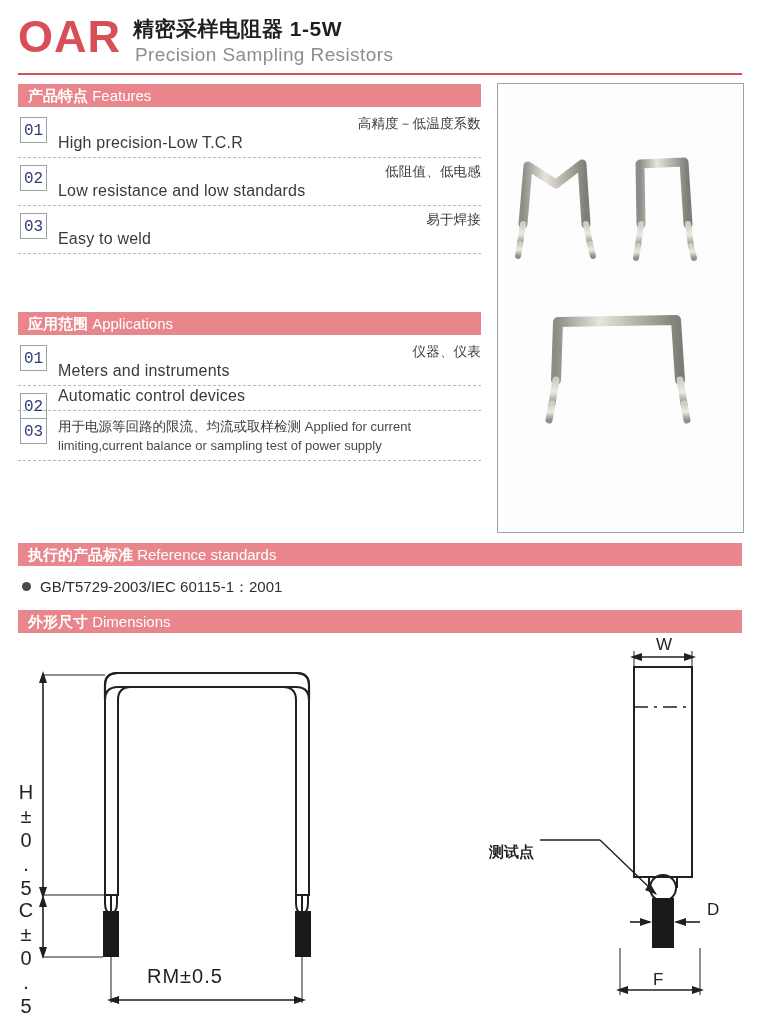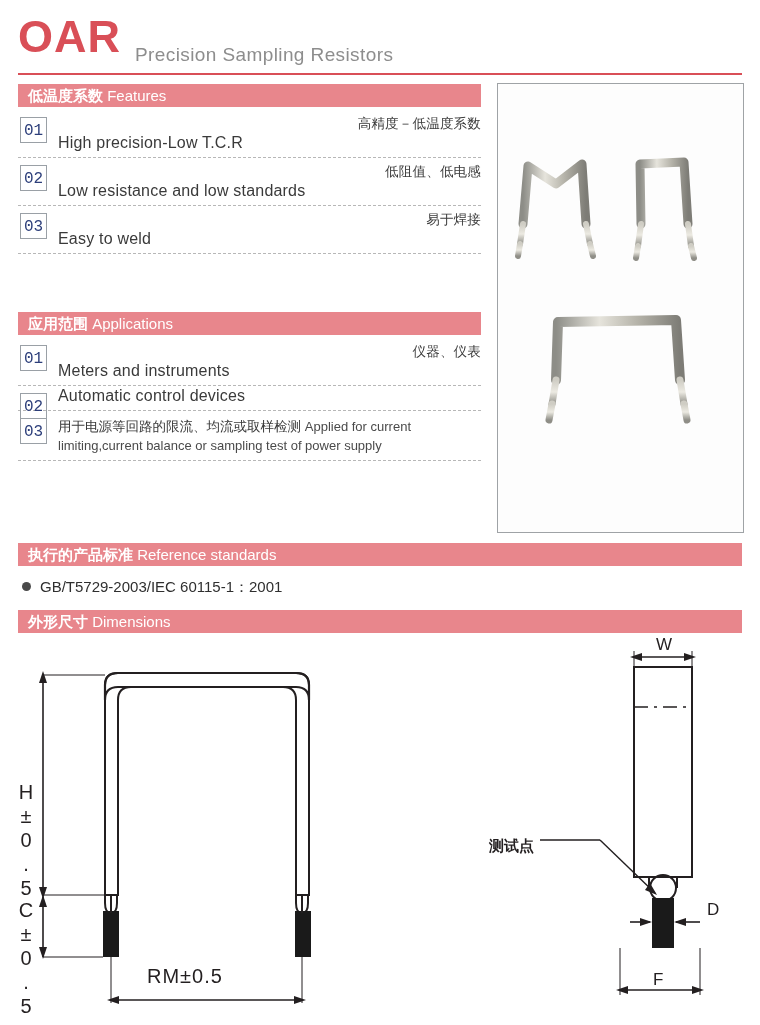--- a/index.html
+++ b/index.html
@@ -181,26 +181,27 @@
     font-size: 15px;
     color: #231f20;
     font-weight: bold;
   }
 </style>
 </head>
 <body>
 
 <div class="header">
   <div class="logo">OAR</div>
+  <div class="title-cn">精密采样电阻器 1-5W</div>
   <div class="title-en">Precision Sampling Resistors</div>
   <div class="header-rule"></div>
 </div>
 
 <div class="bar" style="left:18px; top:84px; width:463px;">
-  <span>低温度系数</span>
+  <span>产品特点</span>
   <span class="en">Features</span>
 </div>
 
 <div class="numlist" style="left:18px; top:110px; width:463px;">
   <div class="nl-item">
     <div class="nl-num">01</div>
     <div class="nl-cn">高精度－低温度系数</div>
     <div class="nl-en">High precision-Low T.C.R</div>
   </div>
   <div class="nl-item">
@@ -356,14 +357,14 @@
     <polygon points="657,250 645,245 650,238" fill="#231f20"></polygon>
     <line x1="540" y1="195" x2="600" y2="195" stroke="#231f20" stroke-width="1.4"></line>
   </svg>
 
   <div class="vlabel" style="left:14px; top:136px;">H±0.5</div>
   <div class="vlabel" style="left:14px; top:254px;">C±0.5</div>
   <div class="hlabel" style="left:147px; top:320px;">RM±0.5</div>
   <div class="small-label" style="left:656px; top:-10px; font-size:17px;">W</div>
   <div class="small-label" style="left:707px; top:255px; font-size:17px;">D</div>
   <div class="small-label" style="left:653px; top:325px; font-size:17px;">F</div>
-  <div class="cn-label" style="left:489px; top:192px;">测试点</div>
+  <div class="cn-label" style="left:489px; top:198px;">测试点</div>
 </div>
 
 </body></html>

